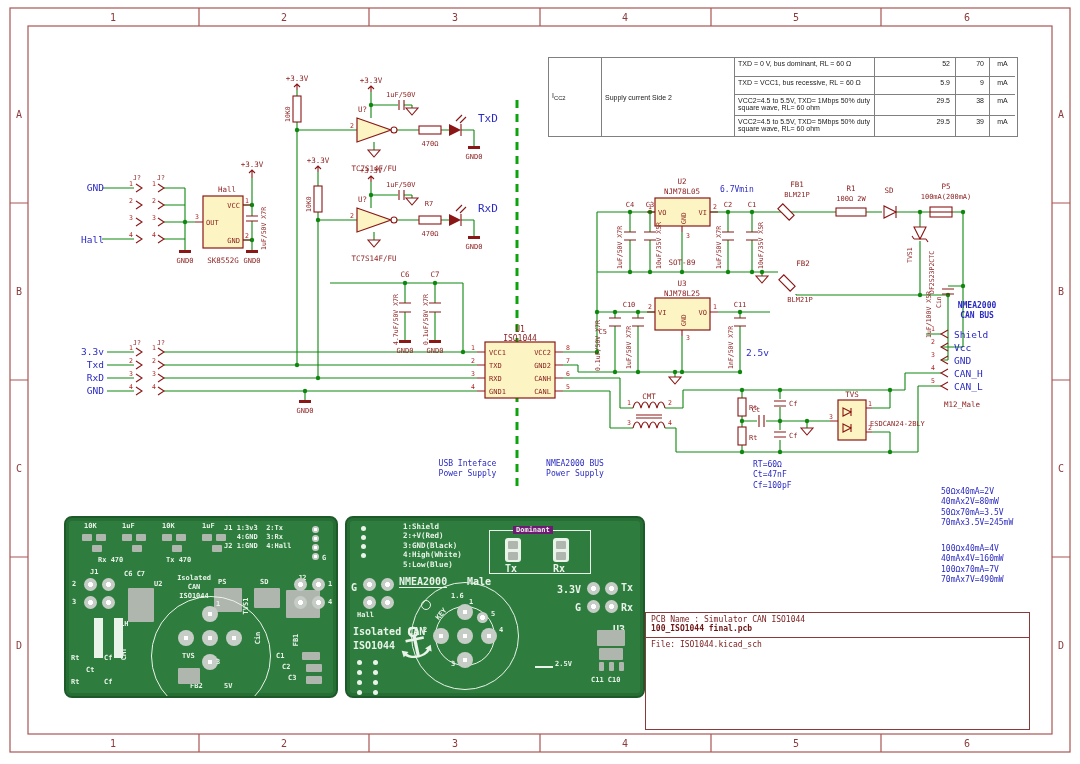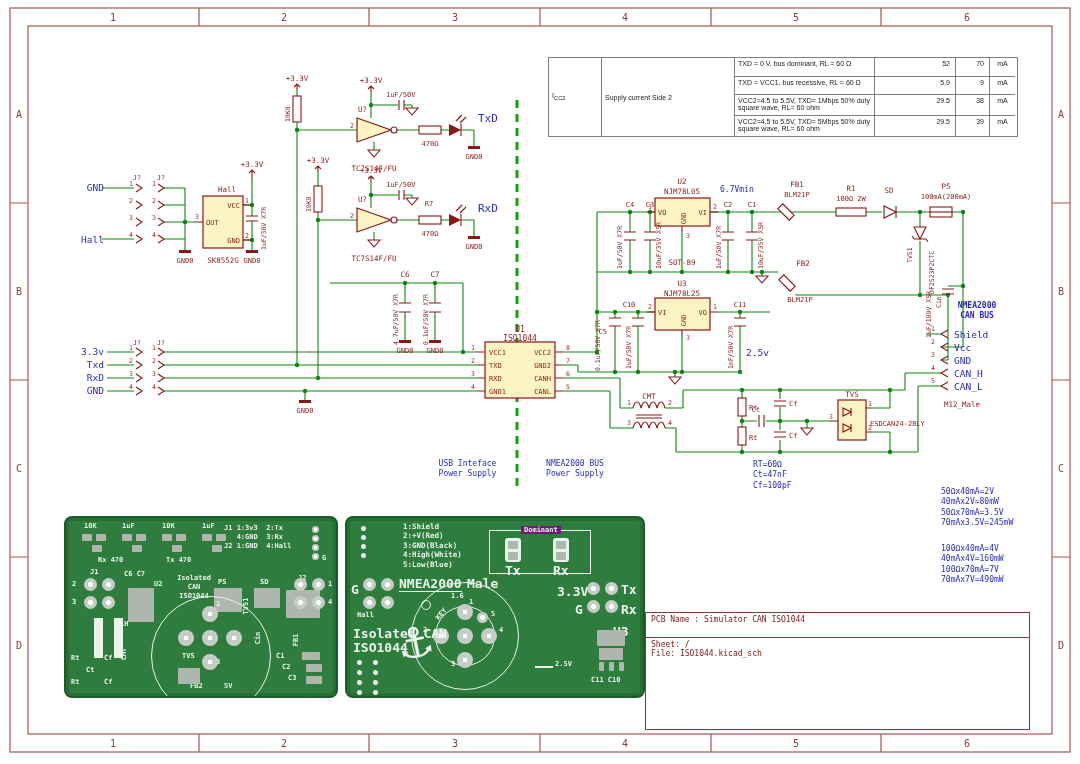--- a/index.html
+++ b/index.html
@@ -34,21 +34,21 @@
   #tblk .bt{border-top:1px solid #8a3a3a}
   #tblk .bold{font-weight:bold;color:#6d1414}
   #tblk .title{font-weight:bold;font-style:italic;font-size:10.5px;color:#8b1a1a;padding:2px 5px}
   #tblk .cols{display:flex}
   #tblk .cols>div{padding:1px 5px;box-sizing:border-box}
   #tblk .bl{border-left:1px solid #8a3a3a}
   
   .pcb{position:absolute;background:#2e7d3e;border:2px solid #1c5a2a;border-radius:8px;overflow:hidden;box-shadow:inset 0 0 0 3px rgba(0,30,0,.15)}
   .pcb *{position:absolute;box-sizing:border-box}
   .sk{color:#e9f3e9;font:bold 7px "DejaVu Sans Mono",monospace;white-space:pre}
-  .sk9{font-size:13px}
+  .sk9{font-size:10px}
   .pad{width:13px;height:13px;border-radius:50%;background:radial-gradient(circle,#fff 0 2.5px,#c6cdc6 2.5px)}
   .pads{width:7px;height:7px;border-radius:50%;background:radial-gradient(circle,#fff 0 1.5px,#c6cdc6 1.5px)}
   .dot{width:5px;height:5px;border-radius:50%;background:#e9f3e9}
   .cmp{background:#aeb6ae;border-radius:1px}
   .wline{background:#e9f3e9}
   .wbox{border:1.5px solid #e9f3e9}
 </style>
 </head>
 <body>
 
@@ -437,23 +437,23 @@
 50Ωx70mA=3.5V
 70mAx3.5V=245mW</div>
 <div class="note" style="left:941px;top:544px">100Ωx40mA=4V
 40mAx4V=160mW
 100Ωx70mA=7V
 70mAx7V=490mW</div>
 
 <div id="tblk">
   <div class="row" style="height:24px">
     <div style="position:static">PCB Name : Simulator CAN ISO1044</div>
+    <div class="bold" style="position:static">100_ISO1044 final.pcb</div>
   </div>
   <div class="row bt" style="height:20px">
-    <div style="position:static">Sheet: /</div>
     <div style="position:static">File: ISO1044.kicad_sch</div>
   </div>
 </div>
 
 <div class="pcb" style="left:64px;top:516px;width:270px;height:178px">
   <span class="sk" style="left:18px;top:4px">10K</span>
   <span class="sk" style="left:56px;top:4px">1uF</span>
   <span class="sk" style="left:96px;top:4px">10K</span>
   <span class="sk" style="left:136px;top:4px">1uF</span>
   <div>
@@ -551,21 +551,21 @@
 3:GND(Black)
 4:High(White)
 5:Low(Blue)</div>
   <div>
     <div class="dot" style="left:14px;top:8px"></div>
         <div class="dot" style="left:14px;top:17px"></div>
         <div class="dot" style="left:14px;top:26px"></div>
         <div class="dot" style="left:14px;top:35px"></div>
   </div>
   <div class="wbox" style="left:142px;top:12px;width:102px;height:44px"></div>
-  <span class="sk" style="left:174px;top:8px;background:#701a75;padding:0 3px">Dominant</span>
+  <span class="sk" style="left:166px;top:8px;background:#701a75;padding:0 3px">Dominant</span>
   <div class="wline" style="left:158px;top:20px;width:16px;height:24px;border-radius:3px"></div>
   <div class="wline" style="left:206px;top:20px;width:16px;height:24px;border-radius:3px"></div>
   <div class="cmp" style="left:161px;top:23px;width:10px;height:8px"></div>
       <div class="cmp" style="left:161px;top:34px;width:10px;height:8px"></div>
   <div class="cmp" style="left:209px;top:23px;width:10px;height:8px"></div>
       <div class="cmp" style="left:209px;top:34px;width:10px;height:8px"></div>
   <span class="sk sk9" style="left:158px;top:45px">Tx</span>
   <span class="sk sk9" style="left:206px;top:45px">Rx</span>
   <span class="sk sk9" style="left:4px;top:64px">G</span>
   <div>

